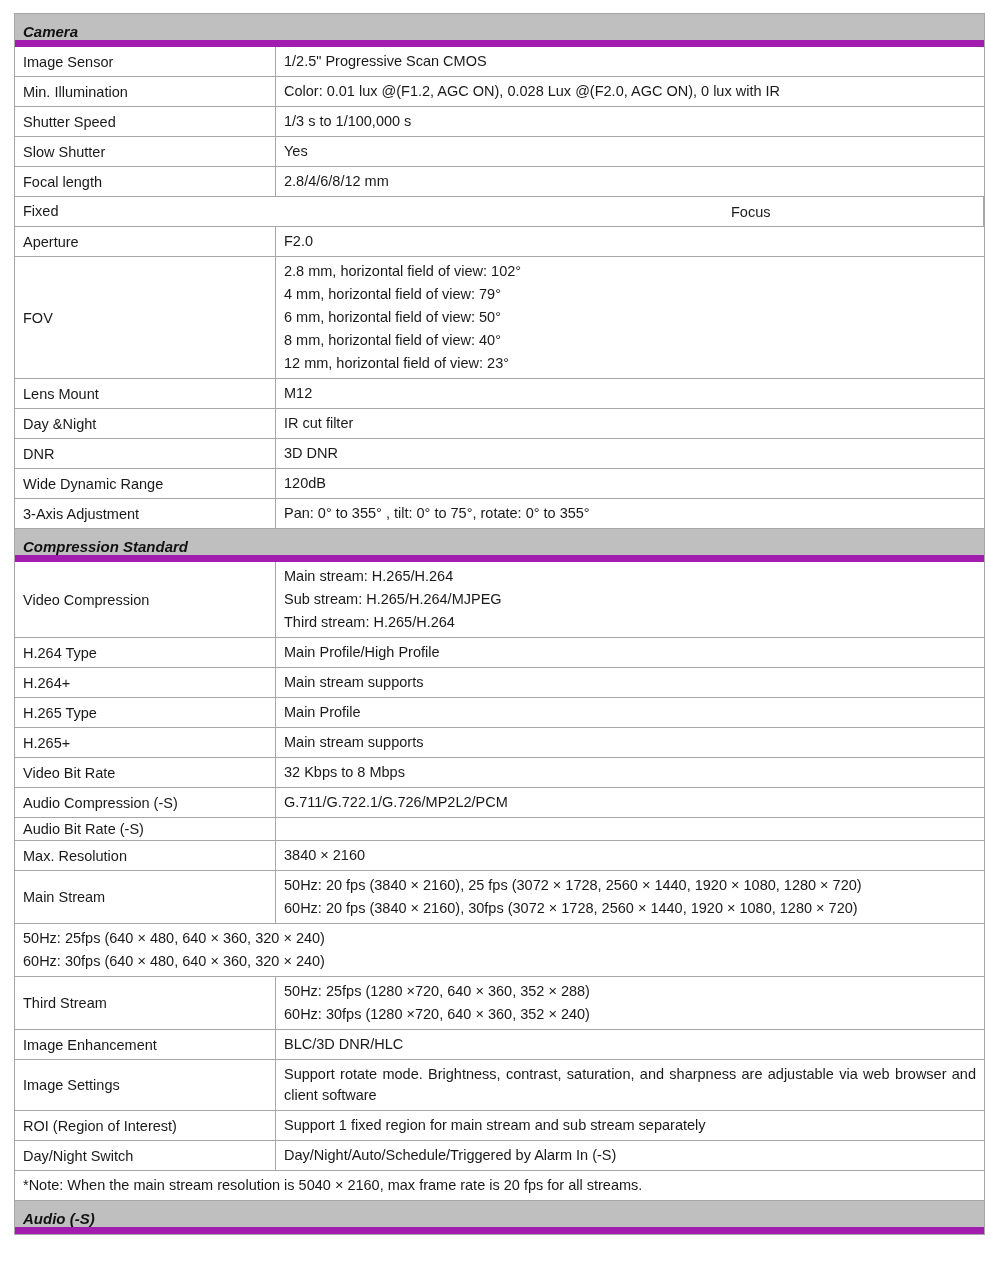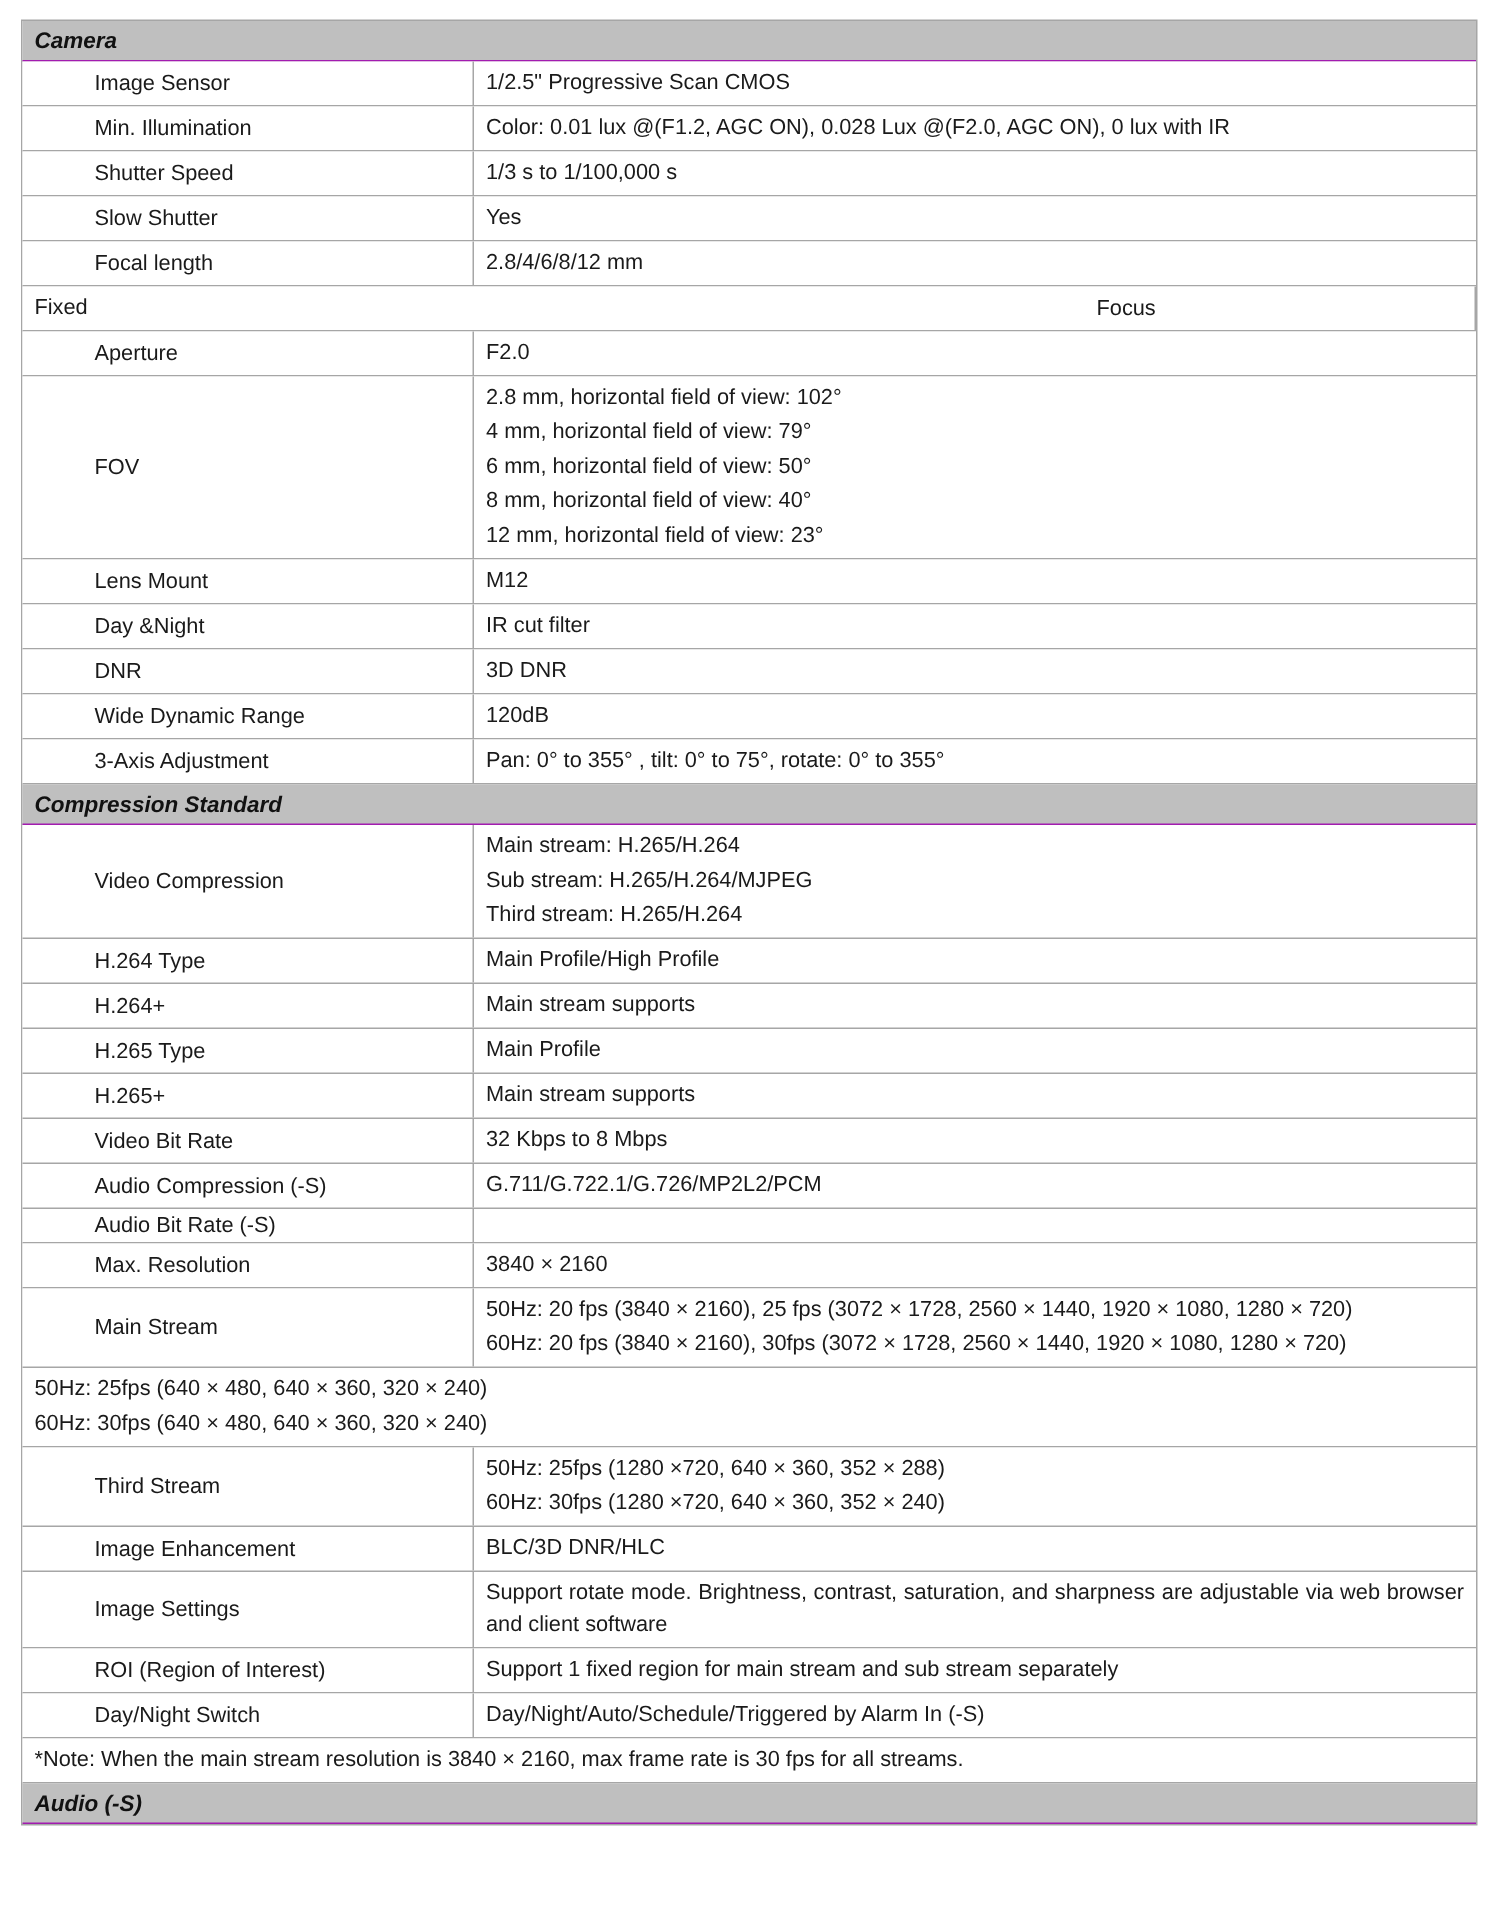--- a/index.html
+++ b/index.html
@@ -18,44 +18,44 @@
   }
   .table-wrap{
     position:absolute;left:14px;top:13px;width:971px;
     border:1px solid var(--border);
     box-sizing:border-box;
     background:#fff;
   }
   .section-header{
     height:26px;
     background:var(--section-header-bg);
-    display:flex;align-items:center;
+    display:flex;align-items:flex-end;
     padding:0 8px;
-    border-bottom:1px solid #a21caf;
+    border-bottom:7px solid #a21caf;
   }
   .section-title{
     font-weight:bold;font-style:italic;
     font-size:15px;
     color:#111;
   }
   .row{
     display:flex;
     border-bottom:1px solid var(--border);
     background:#fff;
   }
   .row:last-child{border-bottom:none;}
   .cell{
     font-size:14.5px;
     padding:3px 8px;
     box-sizing:border-box;
   }
   .label{
     flex:0 0 261px;width:261px;
     border-right:1px solid var(--border);
-    display:flex;align-items:center;margin-left:40px;
+    display:flex;align-items:center;
   }
   .value{
     flex:1 1 auto;
     display:flex;flex-direction:column;justify-content:center;
   }
   .line{
     line-height:21px;
     padding:1px 0;
   }
   .justify .line{text-align:justify;}
@@ -249,17 +249,17 @@
       <div class="cell value">
         <div class="line">Support 1 fixed region for main stream and sub stream separately</div>
       </div>
     </div>
     <div class="row">
       <div class="cell label">Day/Night Switch</div>
       <div class="cell value">
         <div class="line">Day/Night/Auto/Schedule/Triggered by Alarm In (-S)</div>
       </div>
     </div>
-    <div class="note-row">*Note: When the main stream resolution is 3840 × 2160, max frame rate is 30 fps for all streams.</div>
+    <div class="note-row">*Note: When the main stream resolution is 5040 × 2160, max frame rate is 20 fps for all streams.</div>
     <div class="section-header">
       <span class="section-title">Audio (-S)</span>
     </div>
   </div>
 
 </body></html>

